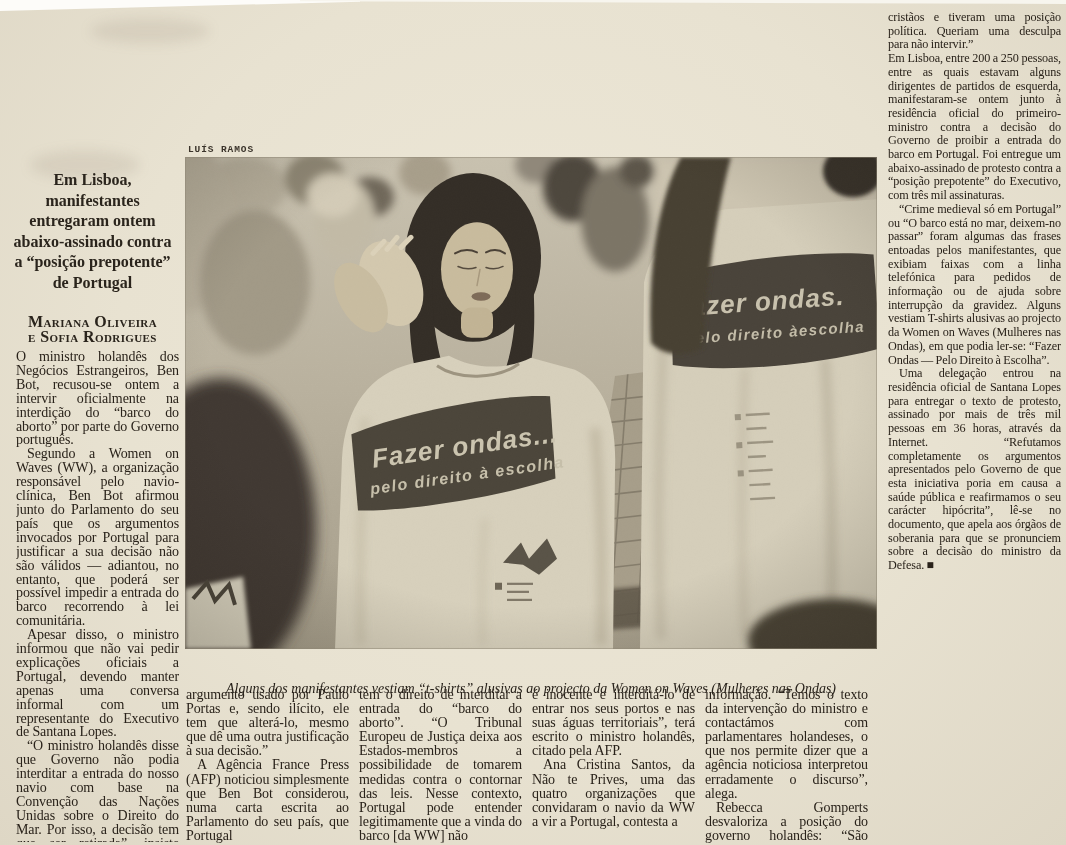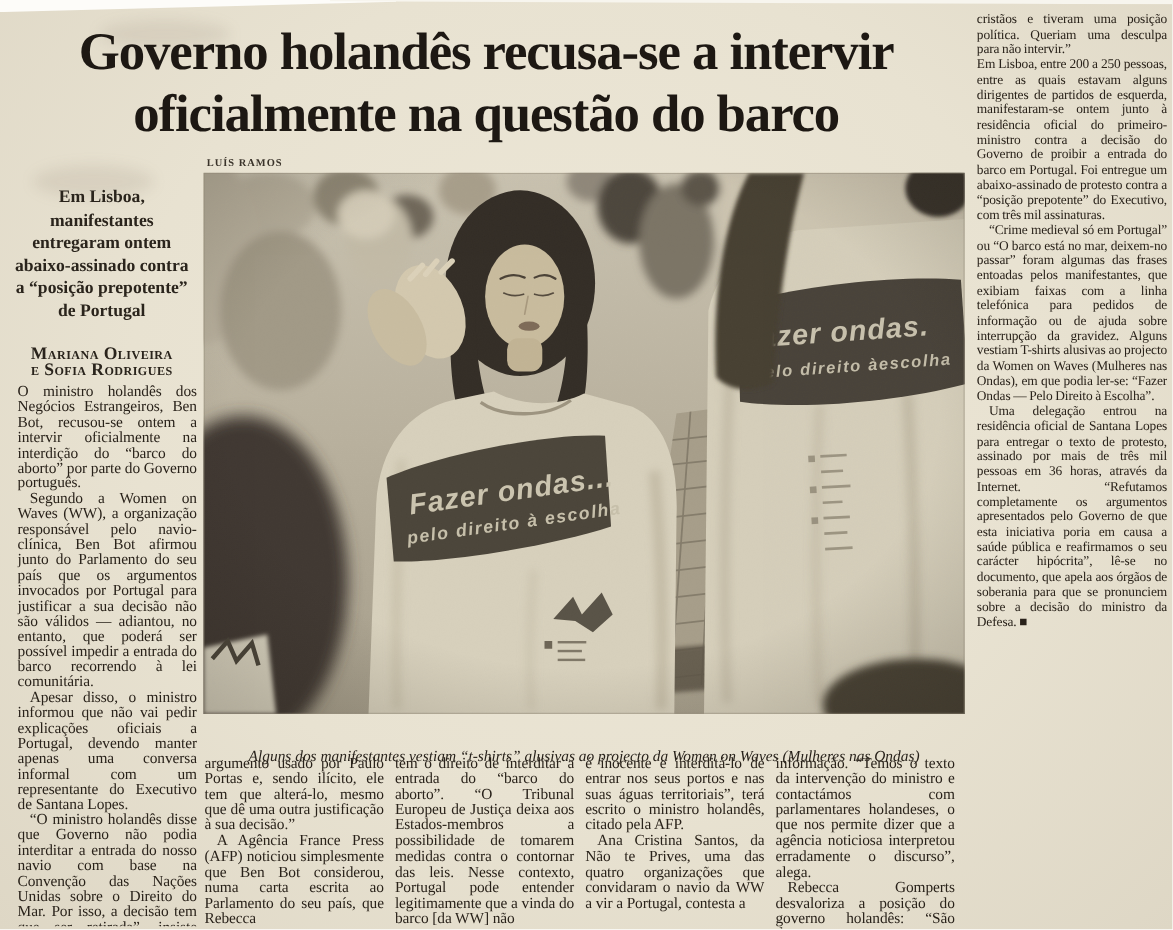--- a/index.html
+++ b/index.html
@@ -21,40 +21,36 @@
   .bodycol .par{margin:0;}
   .bodycol .par.ind{text-indent:11px;}
   .leftbody{left:16px;top:350px;width:163px;height:492px;font-size:14px;line-height:13.9px;}
   .b1{left:186px;top:688px;width:163px;height:156px;}
   .b2{left:359px;top:688px;width:163px;height:156px;}
   .b3{left:532px;top:688px;width:163px;height:156px;}
   .b4{left:705px;top:688px;width:163px;height:156px;}
   .rightcol{left:888px;top:11px;width:173px;height:833px;font-size:12.2px;line-height:13.7px;word-spacing:-.5px;}
   .subhead{font-size:13.5px;line-height:16px;font-weight:bold;text-align:left;
     margin:7px 0 3px 0;text-indent:0;color:#241e16;}
-  .credit{position:absolute;left:188px;top:144px;font-family:Liberation Serif, serif;
+  .credit{position:absolute;left:188px;top:144px;font-family:Liberation Mono, monospace;
     font-size:9.5px;font-weight:bold;letter-spacing:.9px;color:#3a332a;}
   .photo{position:absolute;left:185px;top:157px;width:692px;height:492px;}
   .caption{position:absolute;left:185px;top:655px;width:692px;text-align:center;
     font-style:italic;font-size:14px;line-height:17px;color:#27211a;margin-top:25px;}
   .smudge{position:absolute;background:rgba(120,110,90,.12);filter:blur(6px);border-radius:50%;}
 </style>
 </head>
 <body>
 
 <div class="page">
   <div class="edge-top"></div>
   <div class="edge-top2"></div>
   <div class="smudge" style="left:90px;top:18px;width:120px;height:26px;"></div>
   <div class="smudge" style="left:30px;top:150px;width:110px;height:30px;"></div>
 
-  <div class="headline">
-    <div>Governo holandês recusa-se a intervir</div>
-    <div>oficialmente na questão do barco</div>
-  </div>
 
   <div class="standfirst">Em Lisboa, manifestantes entregaram ontem abaixo-assinado contra a “posição prepotente” de Portugal</div>
 
   <div class="byline">
     <div>Mariana Oliveira</div>
     <div>e Sofia Rodrigues</div>
   </div>
 
   <div class="bodycol leftbody">
       <p class="par">O ministro holandês dos Negócios Estrangeiros, Ben Bot, recusou-se ontem a intervir oficialmente na interdição do “barco do aborto” por parte do Governo português.</p>
@@ -212,21 +208,21 @@
 
     <rect x="0" y="0" width="692" height="490" fill="url(#vig)"></rect>
     <rect x="0" y="0" width="692" height="490" filter="url(#grain)" opacity="0.07"></rect>
     <rect x="0.5" y="0.5" width="691" height="489" fill="none" stroke="#8d8574" stroke-width="1" opacity="0.5"></rect>
   </svg>
 
   <div class="caption">Alguns dos manifestantes vestiam “t-shirts” alusivas ao projecto da Women on Waves (Mulheres nas Ondas)</div>
 
   <div class="bodycol b1">
       <p class="par">argumento usado por Paulo Portas e, sendo ilícito, ele tem que alterá-lo, mesmo que dê uma outra justificação à sua decisão.”</p>
-      <p class="par ind">A Agência France Press (AFP) noticiou simplesmente que Ben Bot considerou, numa carta escrita ao Parlamento do seu país, que Rebecca</p>
+      <p class="par ind">A Agência France Press (AFP) noticiou simplesmente que Ben Bot considerou, numa carta escrita ao Parlamento do seu país, que Portugal</p>
     </div>
   <div class="bodycol b2">
       <p class="par">tem o direito de interditar a entrada do “barco do aborto”. “O Tribunal Europeu de Justiça deixa aos Estados-membros a possibilidade de tomarem medidas contra o contornar das leis. Nesse contexto, Portugal pode entender legitimamente que a vinda do barco [da WW] não</p>
     </div>
   <div class="bodycol b3">
       <p class="par">é inocente e interditá-lo de entrar nos seus portos e nas suas águas territoriais”, terá escrito o ministro holandês, citado pela AFP.</p>
       <p class="par ind">Ana Cristina Santos, da Não te Prives, uma das quatro organizações que convidaram o navio da WW a vir a Portugal, contesta a</p>
     </div>
   <div class="bodycol b4">
       <p class="par">informação. “Temos o texto da intervenção do ministro e contactámos com parlamentares holandeses, o que nos permite dizer que a agência noticiosa interpretou erradamente o discurso”, alega.</p>

